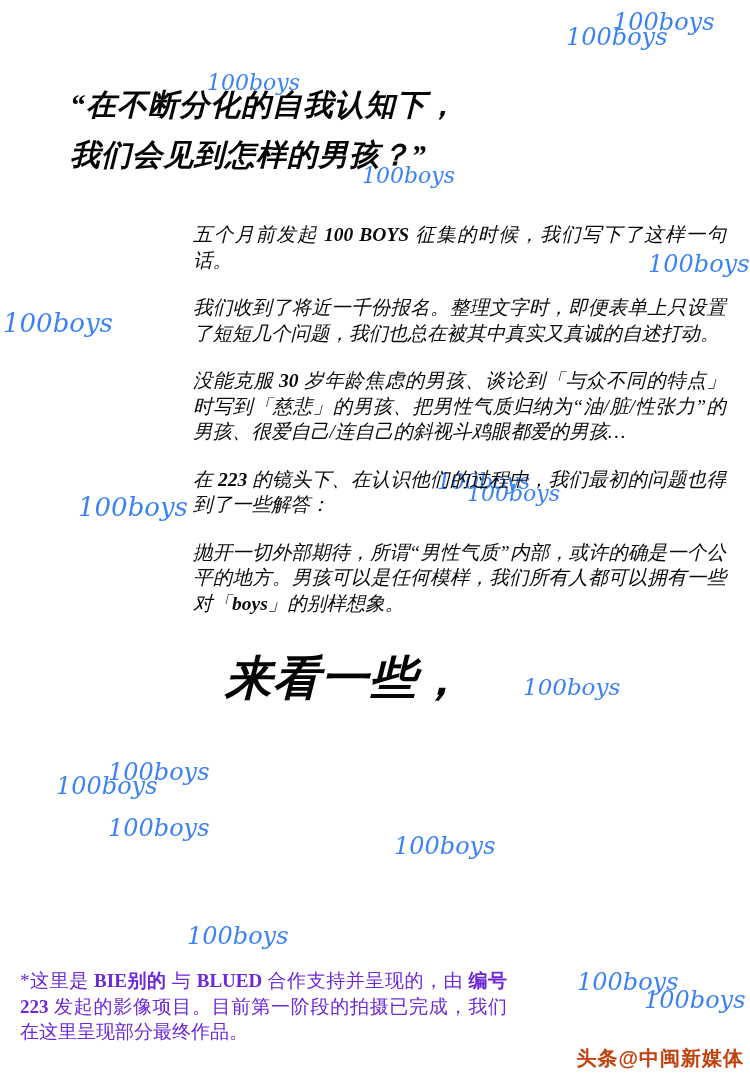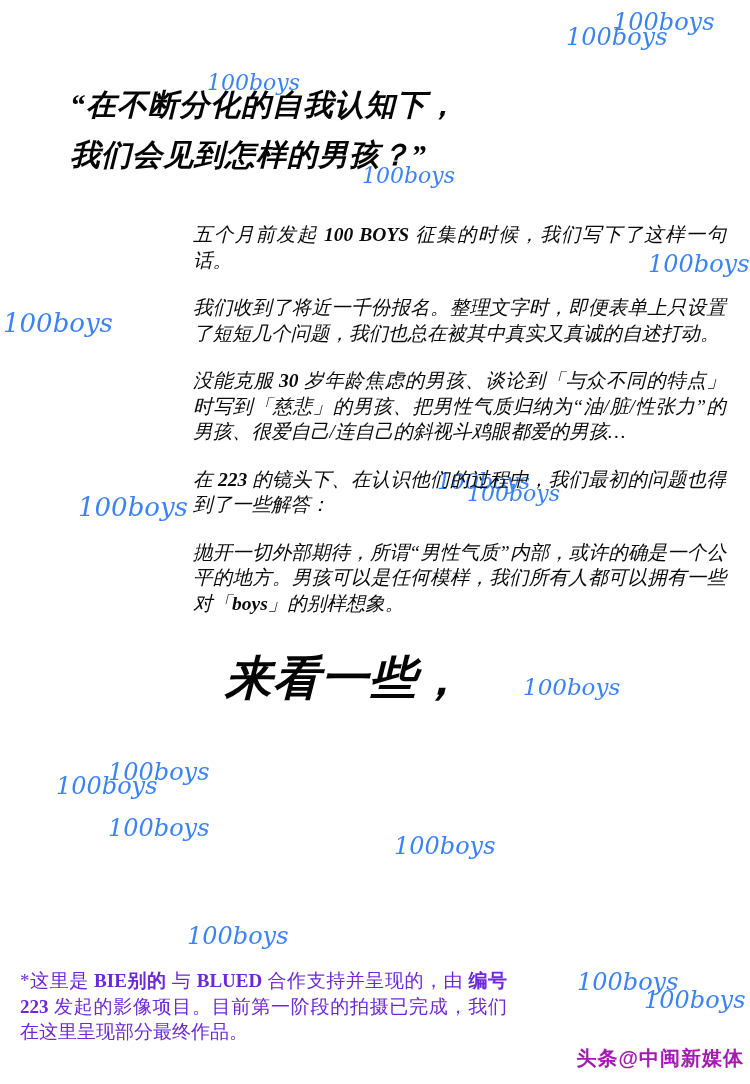--- a/index.html
+++ b/index.html
@@ -56,21 +56,21 @@
     color:#6d28d9;
     text-align:justify;
   }
   .footnote b{font-weight:bold;}
 
   
   .credit{
     position:absolute;right:6px;top:1046px;
     font-family:"Liberation Sans","DejaVu Sans",sans-serif;
     font-weight:bold;font-size:20px;line-height:24px;
-    color:#a21caf;
+    color:#c2410c;
     text-shadow:1px 1px 0 #ffffff, -1px -1px 0 #f2f2f2;
     letter-spacing:1px;
   }
 </style>
 </head>
 <body>
 
 <div class="page">
 
   <div class="wm-layer" id="wm-layer" style="color: #3b82f6;">

